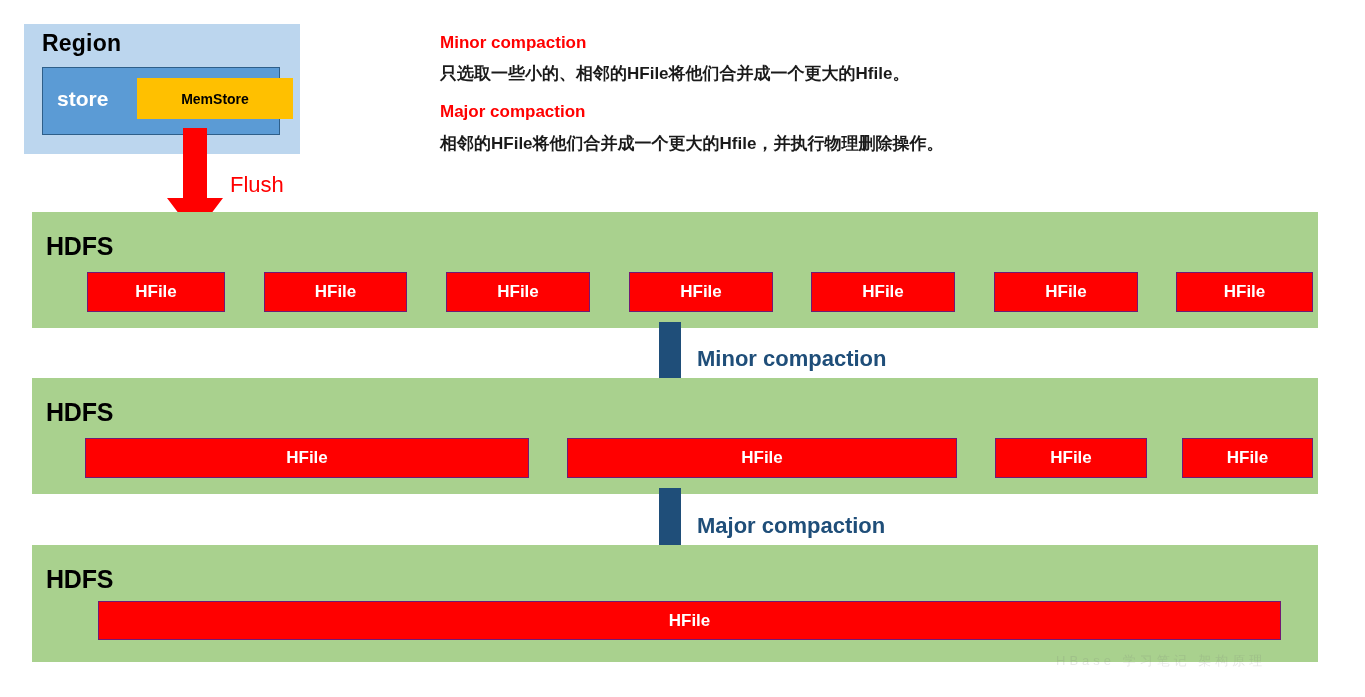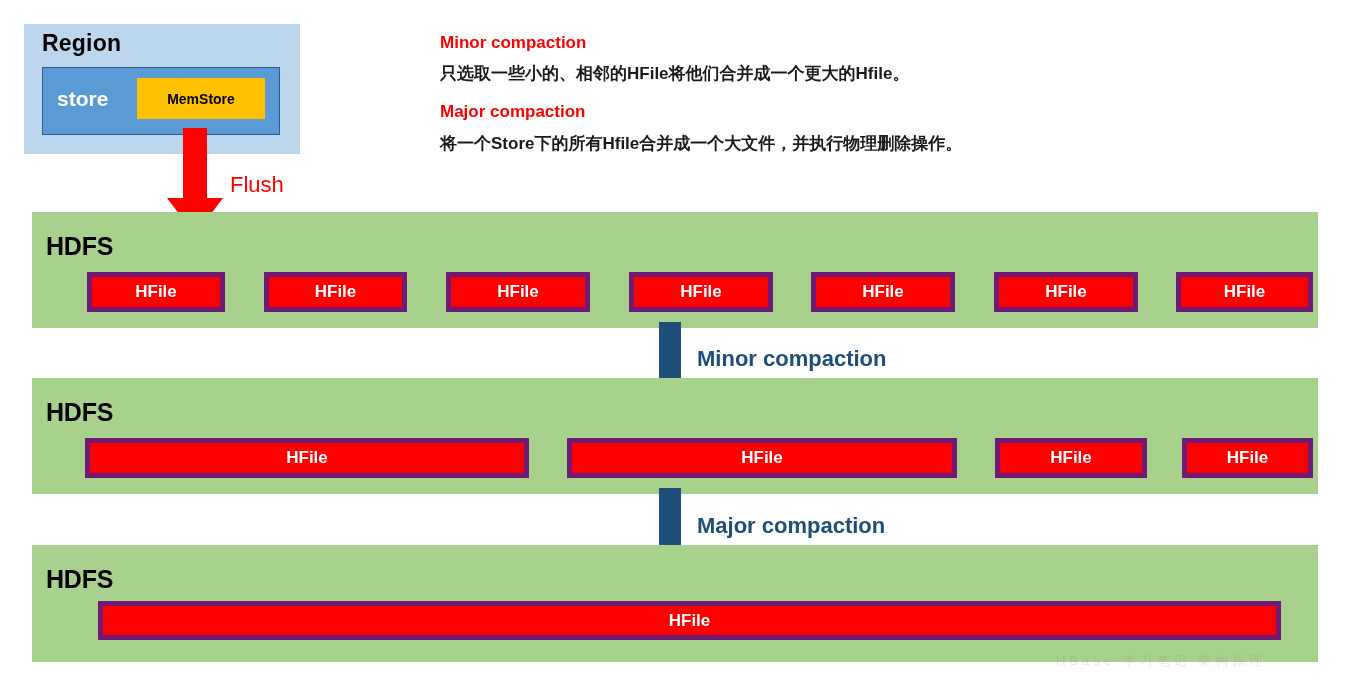--- a/index.html
+++ b/index.html
@@ -50,21 +50,21 @@
     left: 14px;
     top: 19px;
     font-size: 21px;
     font-weight: bold;
     color: #ffffff;
   }
   .memstore-box {
     position: absolute;
     left: 94px;
     top: 10px;
-    width: 128px;
+    width: 156px;
     height: 41px;
     background: #ffc000;
     display: flex;
     align-items: center;
     justify-content: center;
   }
   .memstore-label {
     font-size: 14px;
     font-weight: bold;
     color: #000000;
@@ -127,21 +127,21 @@
     font-size: 25px;
     font-weight: bold;
     color: #000000;
     letter-spacing: -0.2px;
     margin-top: 10px;
   }
 
   .hfile {
     position: absolute;
     background: #ff0000;
-    border: 5px solid #701a75;
+    border: 1px solid #701a75;
     box-sizing: border-box;
     display: flex;
     align-items: center;
     justify-content: center;
     color: #ffffff;
     font-size: 17px;
     font-weight: bold;
   }
 
   
@@ -195,21 +195,21 @@
       <polygon points="17,0 41,0 41,70 57,70 29,107 1,70 17,70" fill="#ff0000"></polygon>
     </svg>
   </div>
   <div class="flush-label">Flush</div>
 
   <div class="legend">
     <div class="legend-heading">Minor compaction</div>
     <div class="legend-body">只选取一些小的、相邻的HFile将他们合并成一个更大的Hfile。</div>
     <div class="legend-gap"></div>
     <div class="legend-heading">Major compaction</div>
-    <div class="legend-body">将一个Store下的所有Hfile合并成一个大文件，并执行物理删除操作。</div>
+    <div class="legend-body">相邻的HFile将他们合并成一个更大的Hfile，并执行物理删除操作。</div>
   </div>
 
   <div class="hdfs-band" id="band-1">
     <div class="hdfs-label">HDFS</div>
     <div class="hfile" style="left:55px;top:60px;width:138px;height:40px;">HFile</div>
     <div class="hfile" style="left:232px;top:60px;width:143px;height:40px;">HFile</div>
     <div class="hfile" style="left:414px;top:60px;width:144px;height:40px;">HFile</div>
     <div class="hfile" style="left:597px;top:60px;width:144px;height:40px;">HFile</div>
     <div class="hfile" style="left:779px;top:60px;width:144px;height:40px;">HFile</div>
     <div class="hfile" style="left:962px;top:60px;width:144px;height:40px;">HFile</div>

